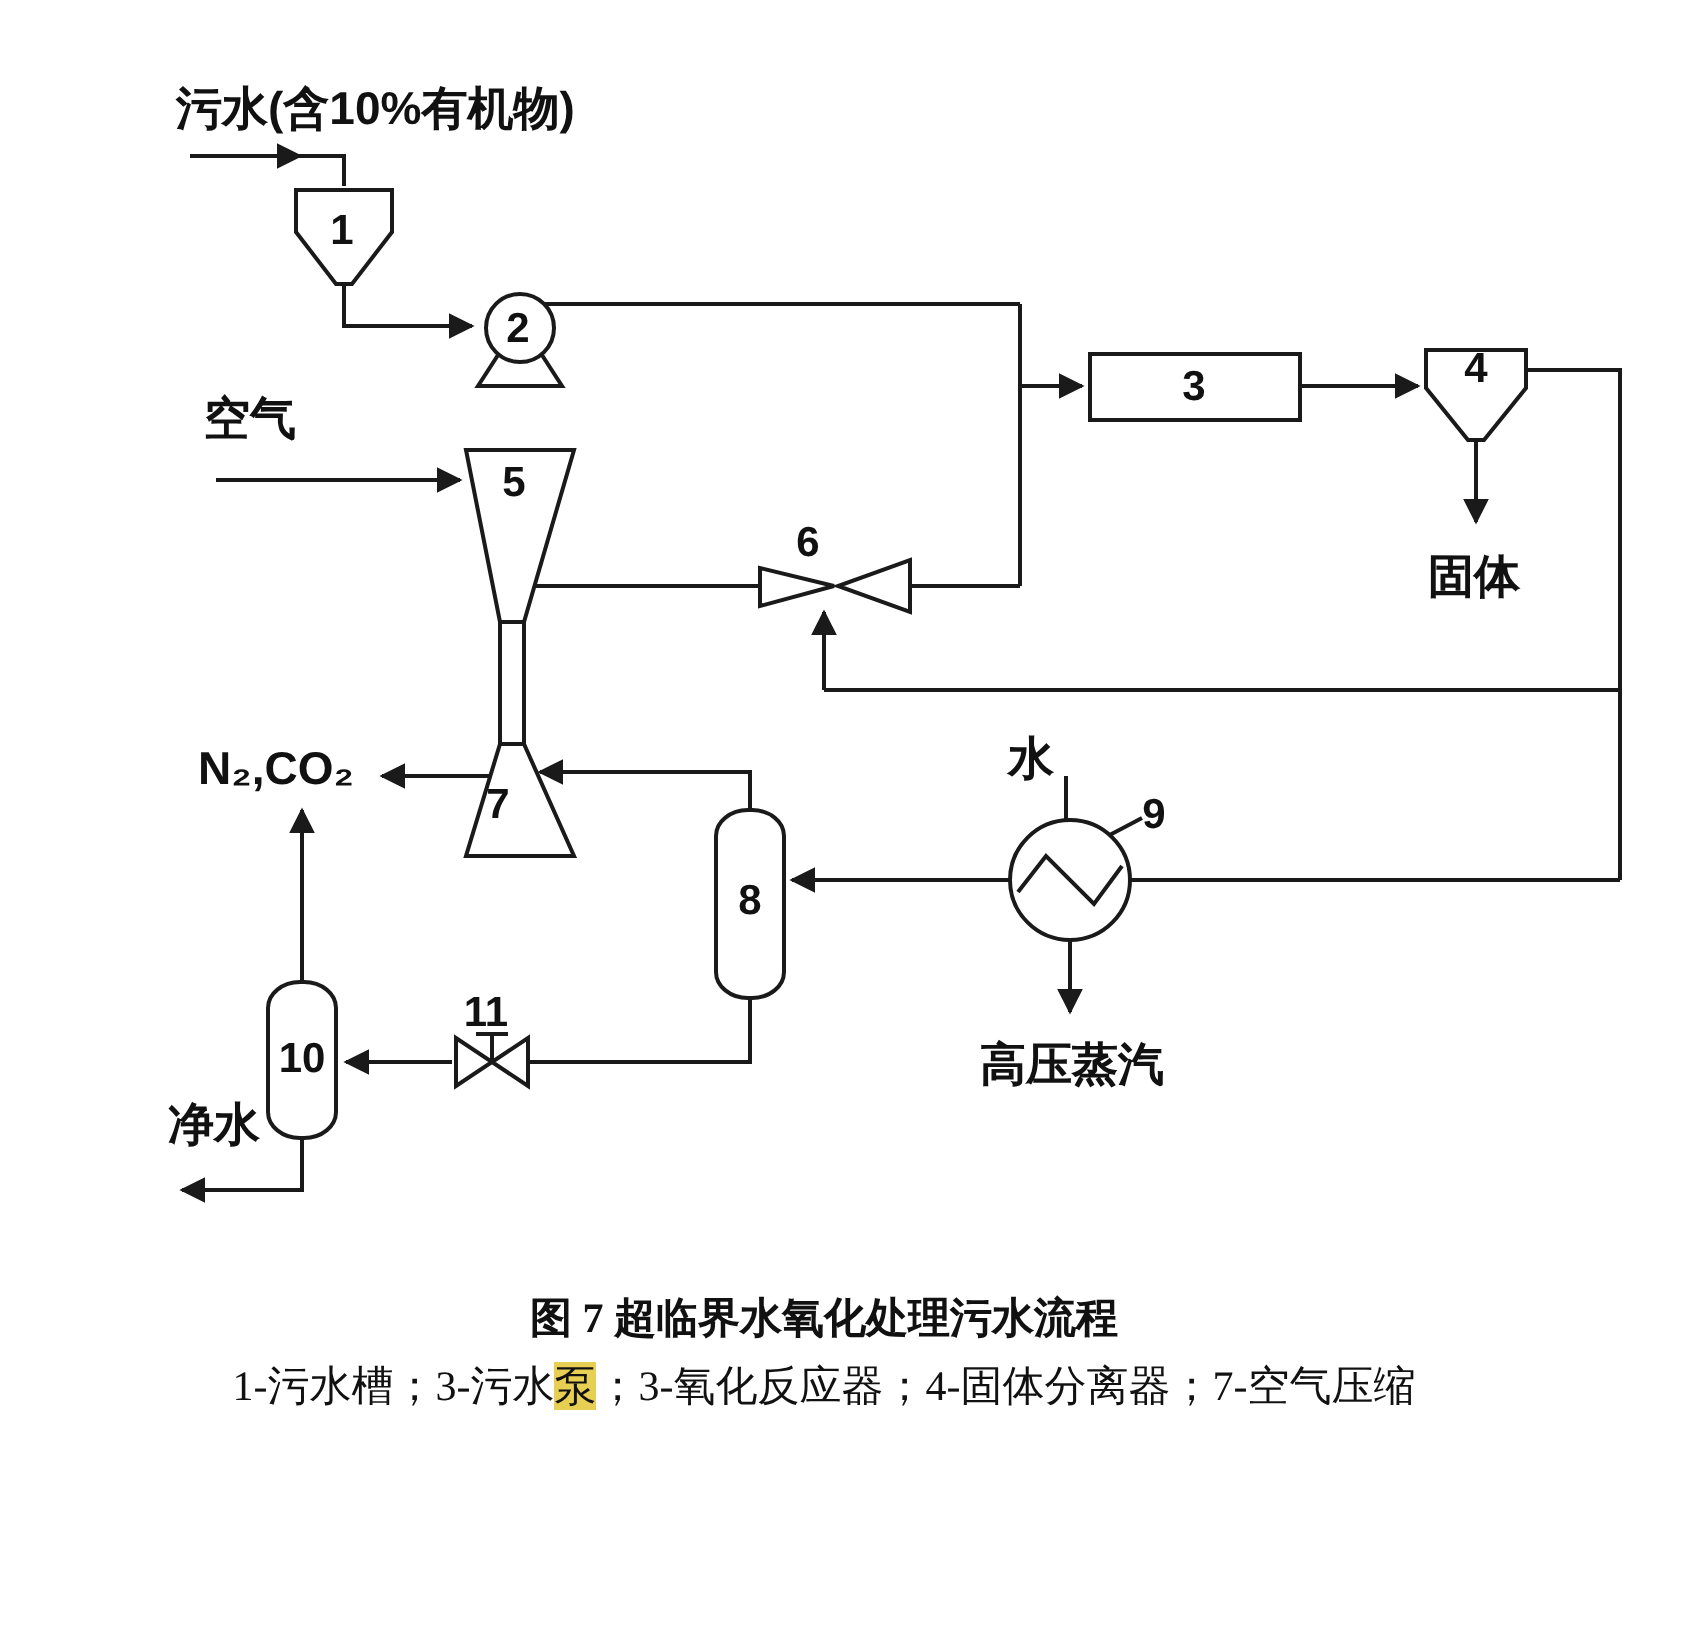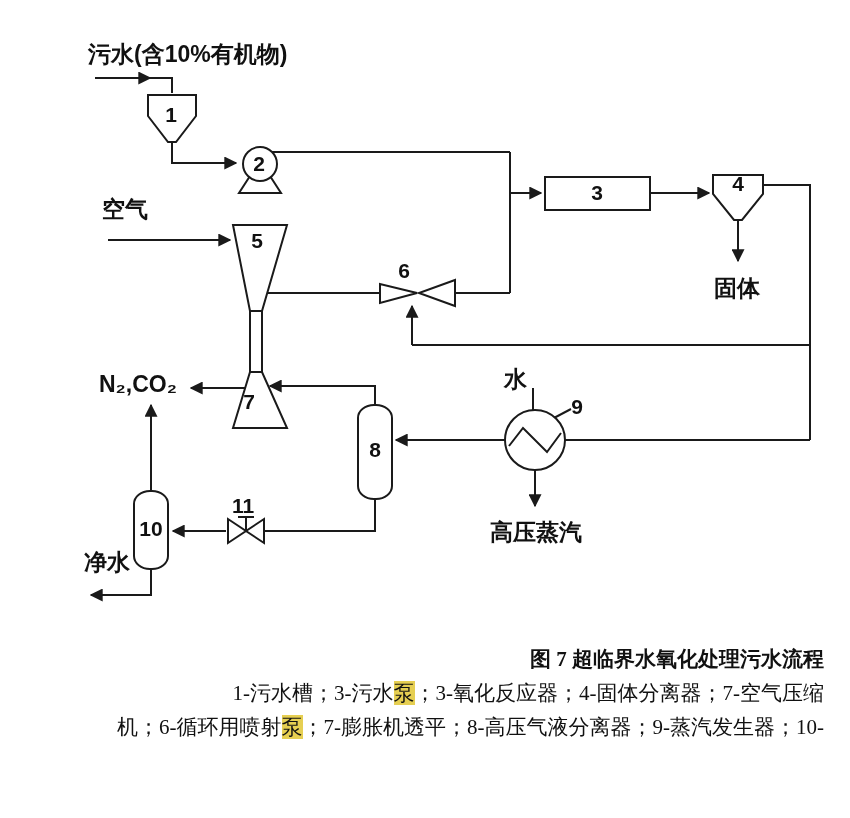--- a/index.html
+++ b/index.html
@@ -1,18 +1,18 @@
 <!DOCTYPE html>
 <html><head>
 <meta charset="utf-8">
 <style>
   html,body{margin:0;padding:0;background:#ffffff;}
   body{width:850px;height:818px;position:relative;font-family:"Liberation Sans",sans-serif;}
   #diagram{position:absolute;top:0;left:0;}
-  .caption{position:absolute;top:642px;left:0;width:824px;text-align:right;
+  .caption{position:absolute;top:642px;left:0;width:824px;text-align:center;
            font-family:"Liberation Serif",serif;color:#111;font-size:21px;line-height:34px;}
   .caption .title{font-weight:600;}
   .hl{background:#e6cf52;}
   svg text{fill:#111;}
   .lbl{font-size:23px;font-weight:700;font-family:"Liberation Sans",sans-serif;}
   .num{font-size:21px;font-weight:600;font-family:"Liberation Sans",sans-serif;text-anchor:middle;}
 </style>
 </head>
 <body>
 
@@ -90,14 +90,13 @@
   <text class="num" x="249" y="409">7</text>
   <text class="num" x="375" y="457">8</text>
   <text class="num" x="577" y="414">9</text>
   <text class="num" x="151" y="536">10</text>
   <text class="num" x="243" y="513">11</text>
 </svg>
 
 <div class="caption">
   <div class="title">图 7 超临界水氧化处理污水流程</div>
   <div><span>1-污水槽；3-污水</span><span class="hl">泵</span><span>；3-氧化反应器；4-固体分离器；7-空气压缩</span></div>
-  <div><span>机；6-循环用喷射</span><span class="hl">泵</span><span>；7-膨胀机透平；8-高压气液分离器；9-蒸汽发生器；10-</span></div>
 </div>
 
 </body></html>

